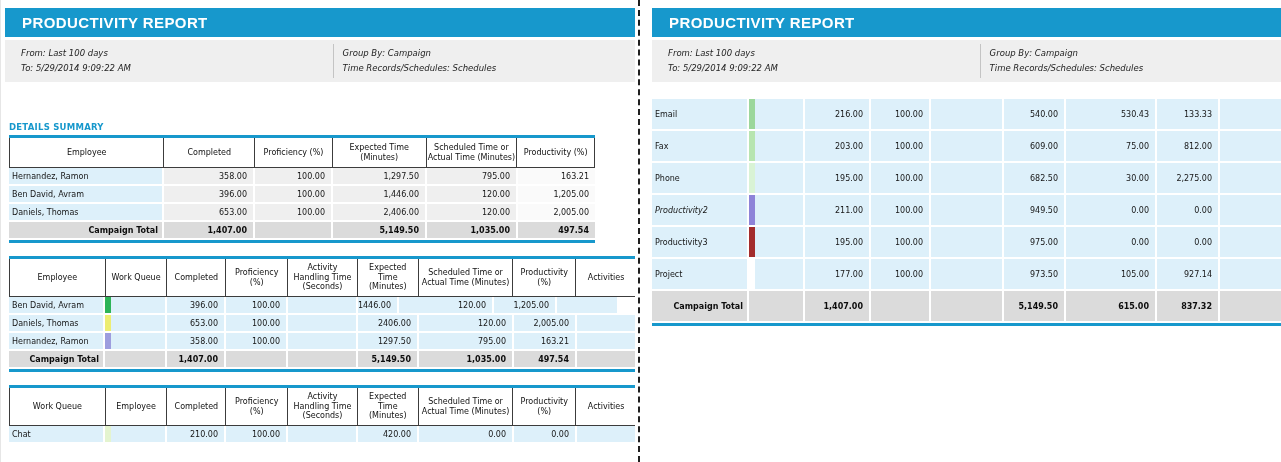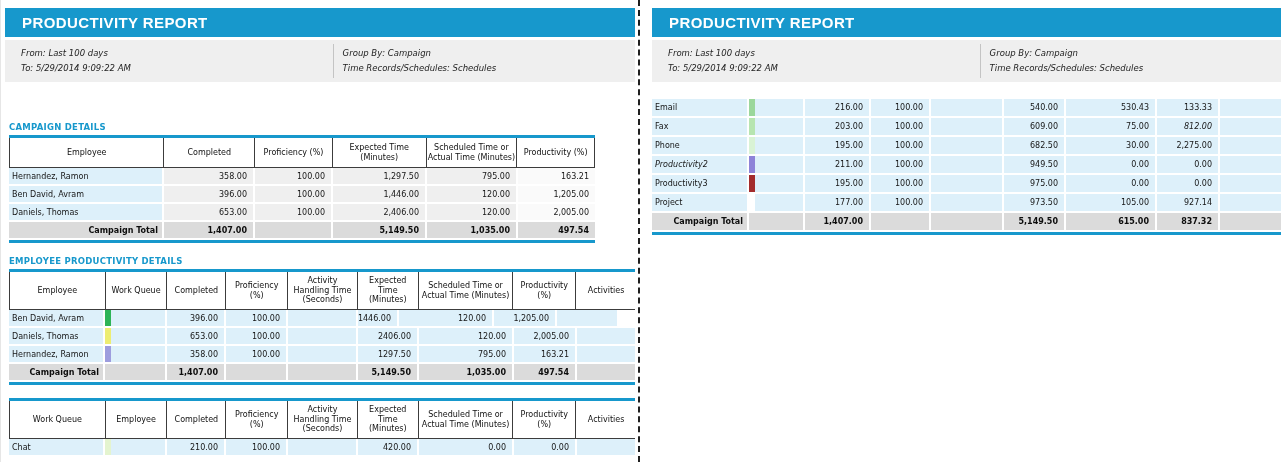--- a/index.html
+++ b/index.html
@@ -38,21 +38,21 @@
     border-bottom:1px solid #3c3c3c;border-left:1px solid #3c3c3c;border-right:1px solid #3c3c3c;}
   .thead .hc{
     display:flex;align-items:center;justify-content:center;text-align:center;
     font-size:8px;line-height:9.5px;color:#111;box-sizing:border-box;
     border-right:1px solid #3c3c3c;padding:2px 1px;
   }
   .thead .hc:last-child{border-right:none;}
   .h30{height:30px;} .h38{height:38px;}
 
   .trow{display:flex;height:16px;margin-bottom:2px;}
-  .page2row{height:17px;}
+  .page2row{height:30px;}
   .trow .tc{
     box-sizing:border-box;display:flex;align-items:center;height:100%;
     font-size:8px;color:#151515;border-right:2px solid #ffffff;
     justify-content:flex-end;padding-right:6px;position:relative;overflow:hidden;
   }
   .trow .tc:last-child{border-right:none;}
   .trow .tc.name{justify-content:flex-start;padding-left:3px;padding-right:0;}
   .bg-blue{background:var(--row-blue);}
   .bg-grey{background:var(--cell-grey);}
   .bg-prod{background:var(--prod-cell);}
@@ -81,21 +81,21 @@
         <div>To: 5/29/2014 9:09:22 AM</div>
       </div>
       <div class="info-divider"></div>
       <div class="info-col right">
         <div>Group By: Campaign</div>
         <div>Time Records/Schedules: Schedules</div>
       </div>
     </div>
 
     <div class="section mt-sec1">
-      <div class="sec-title">CAMPAIGN DETAILS</div>
+      <div class="sec-title">DETAILS SUMMARY</div>
       <div class="rule" style="width:586px"></div>
       <div class="rpt-table" style="width:586px">
           <div class="thead h30">
             <div class="hc" style="width: 155px;">Employee</div>
             <div class="hc" style="width: 91px;">Completed</div>
             <div class="hc" style="width: 78px;">Proficiency (%)</div>
             <div class="hc" style="width: 94px;">Expected Time (Minutes)</div>
             <div class="hc" style="width: 91px;">Scheduled Time or Actual Time (Minutes)</div>
             <div class="hc" style="width: 77px;">Productivity (%)</div>
           </div>
@@ -129,21 +129,20 @@
             <div class="tc" style="width: 78px;"></div>
             <div class="tc" style="width: 94px;">5,149.50</div>
             <div class="tc" style="width: 91px;">1,035.00</div>
             <div class="tc" style="width: 77px;">497.54</div>
           </div>
           <div class="rule rule-bottom"></div>
         </div>
     </div>
 
     <div class="section mt-sec">
-      <div class="sec-title">EMPLOYEE PRODUCTIVITY DETAILS</div>
       <div class="rule" style="width:628px"></div>
       <div class="rpt-table" style="width:628px">
           <div class="thead h38">
             <div class="hc" style="width: 96px;">Employee</div>
             <div class="hc" style="width: 62px;">Work Queue</div>
             <div class="hc" style="width: 59px;">Completed</div>
             <div class="hc" style="width: 62px;">Proficiency (%)</div>
             <div class="hc" style="width: 70px;">Activity Handling Time (Seconds)</div>
             <div class="hc" style="width: 61px;">Expected Time (Minutes)</div>
             <div class="hc" style="width: 95px;">Scheduled Time or Actual Time (Minutes)</div>
@@ -270,21 +269,21 @@
         <div class="trow page2row">
           <div class="tc name bg-blue" style="width: 97px;">Fax</div>
           <div class="tc bg-blue" style="width: 56px;">
             <div class="bar" style="background: rgb(183, 229, 176);"></div>
           </div>
           <div class="tc bg-blue" style="width: 66px;">203.00</div>
           <div class="tc bg-blue" style="width: 60px;">100.00</div>
           <div class="tc bg-blue" style="width: 73px;"></div>
           <div class="tc bg-blue" style="width: 62px;">609.00</div>
           <div class="tc bg-blue" style="width: 91px;">75.00</div>
-          <div class="tc bg-blue" style="width: 63px; font-style: italic;">812.00</div>
+          <div class="tc bg-blue" style="width: 63px;">812.00</div>
           <div class="tc bg-blue" style="width: 62px;"></div>
         </div>
         <div class="trow page2row">
           <div class="tc name bg-blue" style="width: 97px;">Phone</div>
           <div class="tc bg-blue" style="width: 56px;">
             <div class="bar" style="background: rgb(217, 243, 213);"></div>
           </div>
           <div class="tc bg-blue" style="width: 66px;">195.00</div>
           <div class="tc bg-blue" style="width: 60px;">100.00</div>
           <div class="tc bg-blue" style="width: 73px;"></div>

